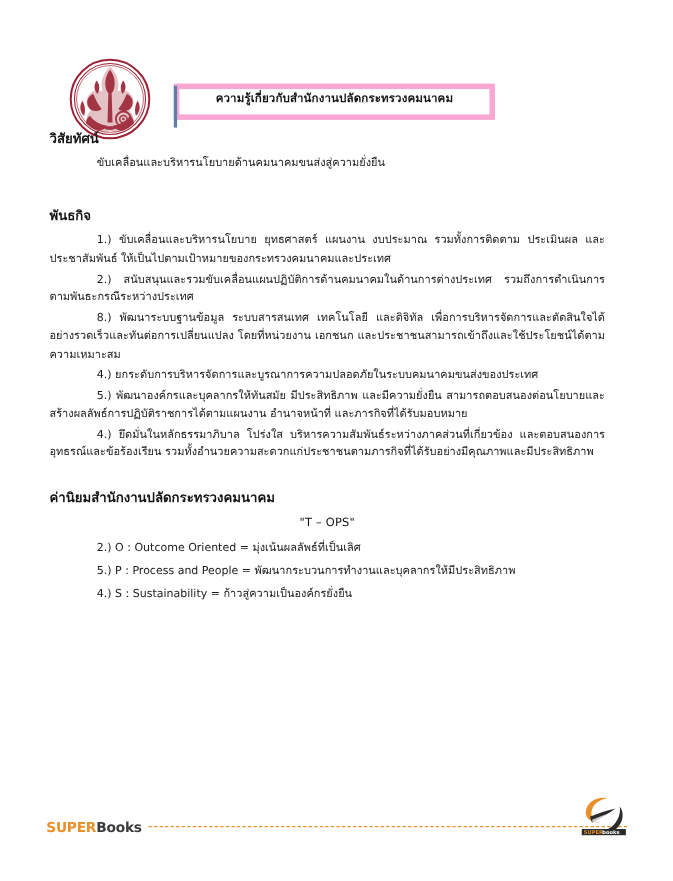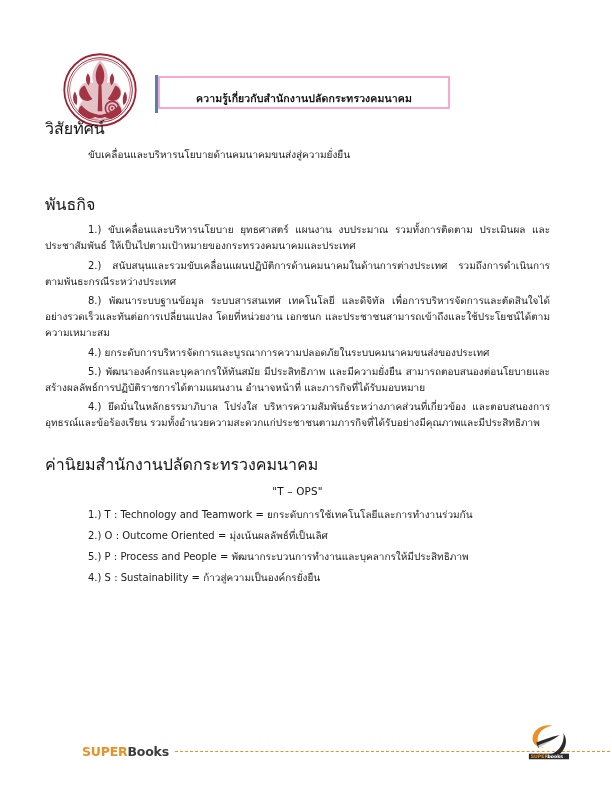--- a/index.html
+++ b/index.html
@@ -39,25 +39,25 @@
     width: 76px;
     height: 76px;
   }
 
   .title-box {
     position: absolute;
     left: 158px;
     top: 52px;
     width: 292px;
     height: 33px;
-    border: 2px solid #f9a8d4;
+    border: 5px solid #f9a8d4;
     background: #ffffff;
     box-sizing: border-box;
     display: flex;
-    align-items: flex-end;
+    align-items: flex-start;
     justify-content: center;
   }
   .title-box::before {
     content: "";
     position: absolute;
     left: -5px;
     top: -3px;
     width: 3px;
     height: 38px;
     background: #5f7fa8;
@@ -72,22 +72,22 @@
 
   
   .content {
     position: absolute;
     left: 45px;
     top: 118px;
     width: 528px;
   }
 
   .sec-heading {
-    font-size: 16px;
-    font-weight: normal;
+    font-size: 12px;
+    font-weight: bold;
     color: #141414;
     margin: 0 0 7px 0;
     line-height: 1.35;
   }
 
   .vision-text {
     font-size: 10px;
     color: #1a1a1a;
     margin: 0 0 0 43px;
     line-height: 1.5;
@@ -135,21 +135,20 @@
   }
 
   .footer-rule {
     position: absolute;
     left: 42px;
     bottom: 22px;
     width: 528px;
     display: flex;
     align-items: center;
     gap: 6px;
-    margin-left: 40px;
   }
 
   .brand {
     font-size: 12.5px;
     font-weight: bold;
     white-space: nowrap;
     letter-spacing: -0.2px;
   }
   .brand .sup { color: #E8912A; }
   .brand .bks { color: #3b3b3b; }
@@ -227,21 +226,20 @@
     <p class="para">4.) ยกระดับการบริหารจัดการและบูรณาการความปลอดภัยในระบบคมนาคมขนส่งของประเทศ</p>
     <p class="para">5.) พัฒนาองค์กรและบุคลากรให้ทันสมัย มีประสิทธิภาพ และมีความยั่งยืน สามารถตอบสนองต่อนโยบายและสร้างผลลัพธ์การปฏิบัติราชการได้ตามแผนงาน อำนาจหน้าที่ และภารกิจที่ได้รับมอบหมาย</p>
     <p class="para">4.) ยึดมั่นในหลักธรรมาภิบาล โปร่งใส บริหารความสัมพันธ์ระหว่างภาคส่วนที่เกี่ยวข้อง และตอบสนองการอุทธรณ์และข้อร้องเรียน รวมทั้งอำนวยความสะดวกแก่ประชาชนตามภารกิจที่ได้รับอย่างมีคุณภาพและมีประสิทธิภาพ</p>
 
     <div class="gap-md"></div>
 
     <h2 class="sec-heading">ค่านิยมสำนักงานปลัดกระทรวงคมนาคม</h2>
 
     <div class="center-line">"T – OPS"</div>
 
-    <p class="ops-item">1.) T : Technology and Teamwork  =  ยกระดับการใช้เทคโนโลยีและการทำงานร่วมกัน</p>
     <p class="ops-item">2.) O : Outcome Oriented  =  มุ่งเน้นผลลัพธ์ที่เป็นเลิศ</p>
     <p class="ops-item">5.) P : Process and People  =  พัฒนากระบวนการทำงานและบุคลากรให้มีประสิทธิภาพ</p>
     <p class="ops-item">4.) S : Sustainability  =  ก้าวสู่ความเป็นองค์กรยั่งยืน</p>
   </div>
 
   <div class="footer">
 
     <div class="footer-rule">
       <span class="brand"><span class="sup">SUPER</span><span class="bks">Books</span></span>
       <span class="dash-line"></span>

